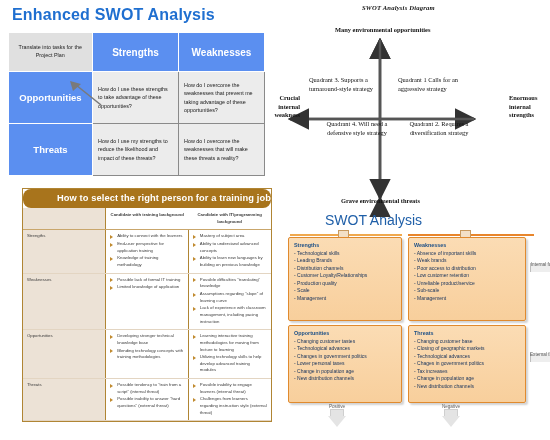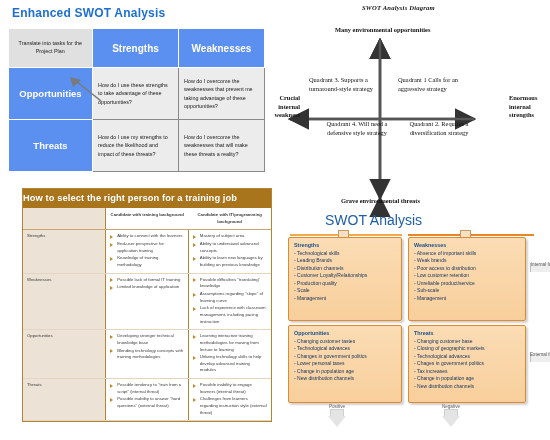--- a/index.html
+++ b/index.html
@@ -8,21 +8,21 @@
     background:#ffffff;
     font-family:"Liberation Sans", sans-serif;
     position:relative;
     overflow:hidden;
   }
   .abs{position:absolute;}
 
   
   #enhanced-swot{left:8px;top:6px;width:264px;}
   #enhanced-title{
-    color:#1f6fd0;font-size:12px;font-weight:bold;letter-spacing:.2px;
+    color:#1f6fd0;font-size:16px;font-weight:bold;letter-spacing:.2px;
     margin:0 0 8px 4px;
   }
   #swot-matrix{border-collapse:collapse;table-layout:fixed;width:255px;}
   #swot-matrix td{vertical-align:middle;padding:0;}
   .cell-corner{
     width:84px;height:38px;background:#e0e0e0;
     text-align:center;font-size:5.4px;color:#222;line-height:1.45;
     padding:2px 6px !important;box-sizing:border-box;
   }
   .cell-head{
@@ -64,21 +64,21 @@
   #dg-q3{left:33px;top:73px;}
   #dg-q1{left:122px;top:73px;}
   #dg-q4{left:44px;top:117px;text-align:center;}
   #dg-q2{left:126px;top:117px;text-align:center;}
 
   
   #training{left:22px;top:188px;width:248px;
     border:1px solid #b08534;background:#ffffff;}
   #training-title{
     background:#a8741c;color:#ffffff;font-size:9.3px;font-weight:bold;
-    text-align:left;padding:4px 0 5px;letter-spacing:.1px;
+    text-align:right;padding:4px 0 5px;letter-spacing:.1px;border-radius:8px;
   }
   #training-table{border-collapse:collapse;width:100%;table-layout:fixed;}
   #training-table td{
     vertical-align:top;padding:3px 4px;font-size:4.3px;
     line-height:1.55;color:#3a3a3a;
   }
   .tr-colhead{
     text-align:center;font-weight:bold;color:#2e2e2e;font-size:4.6px;
     padding:4px 2px 4px !important;border-bottom:1px solid #c9a66b;
   }

